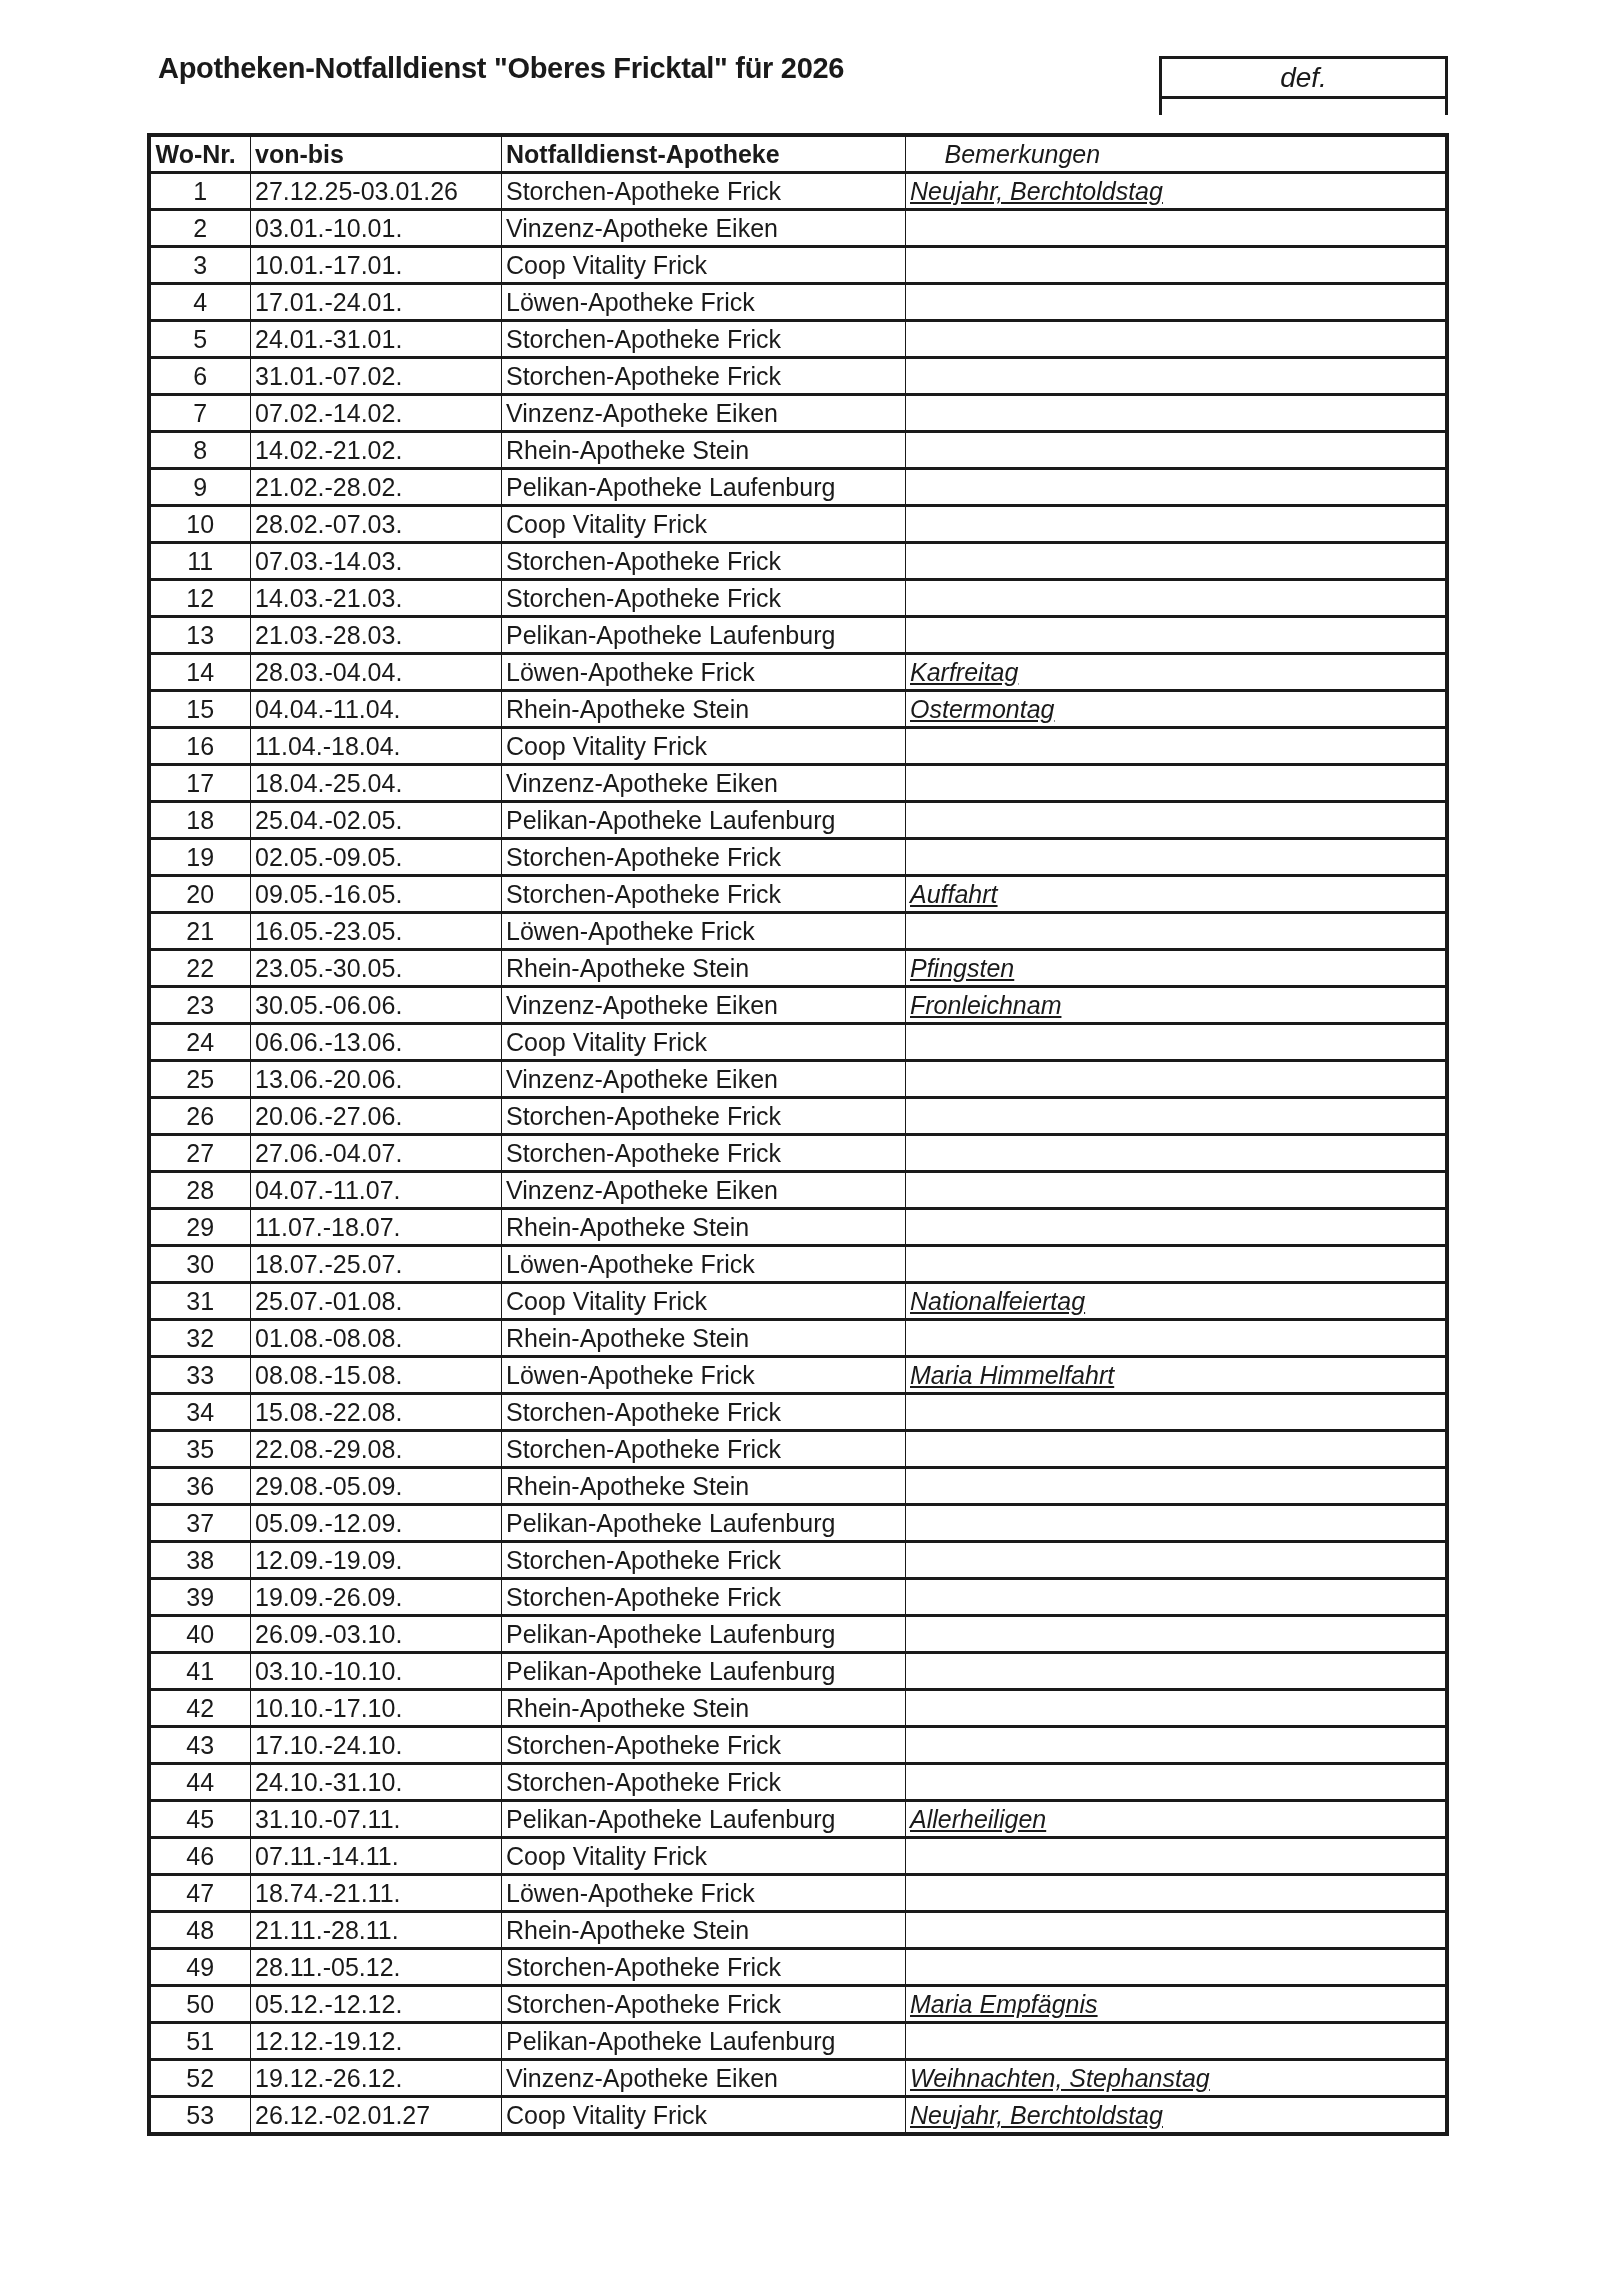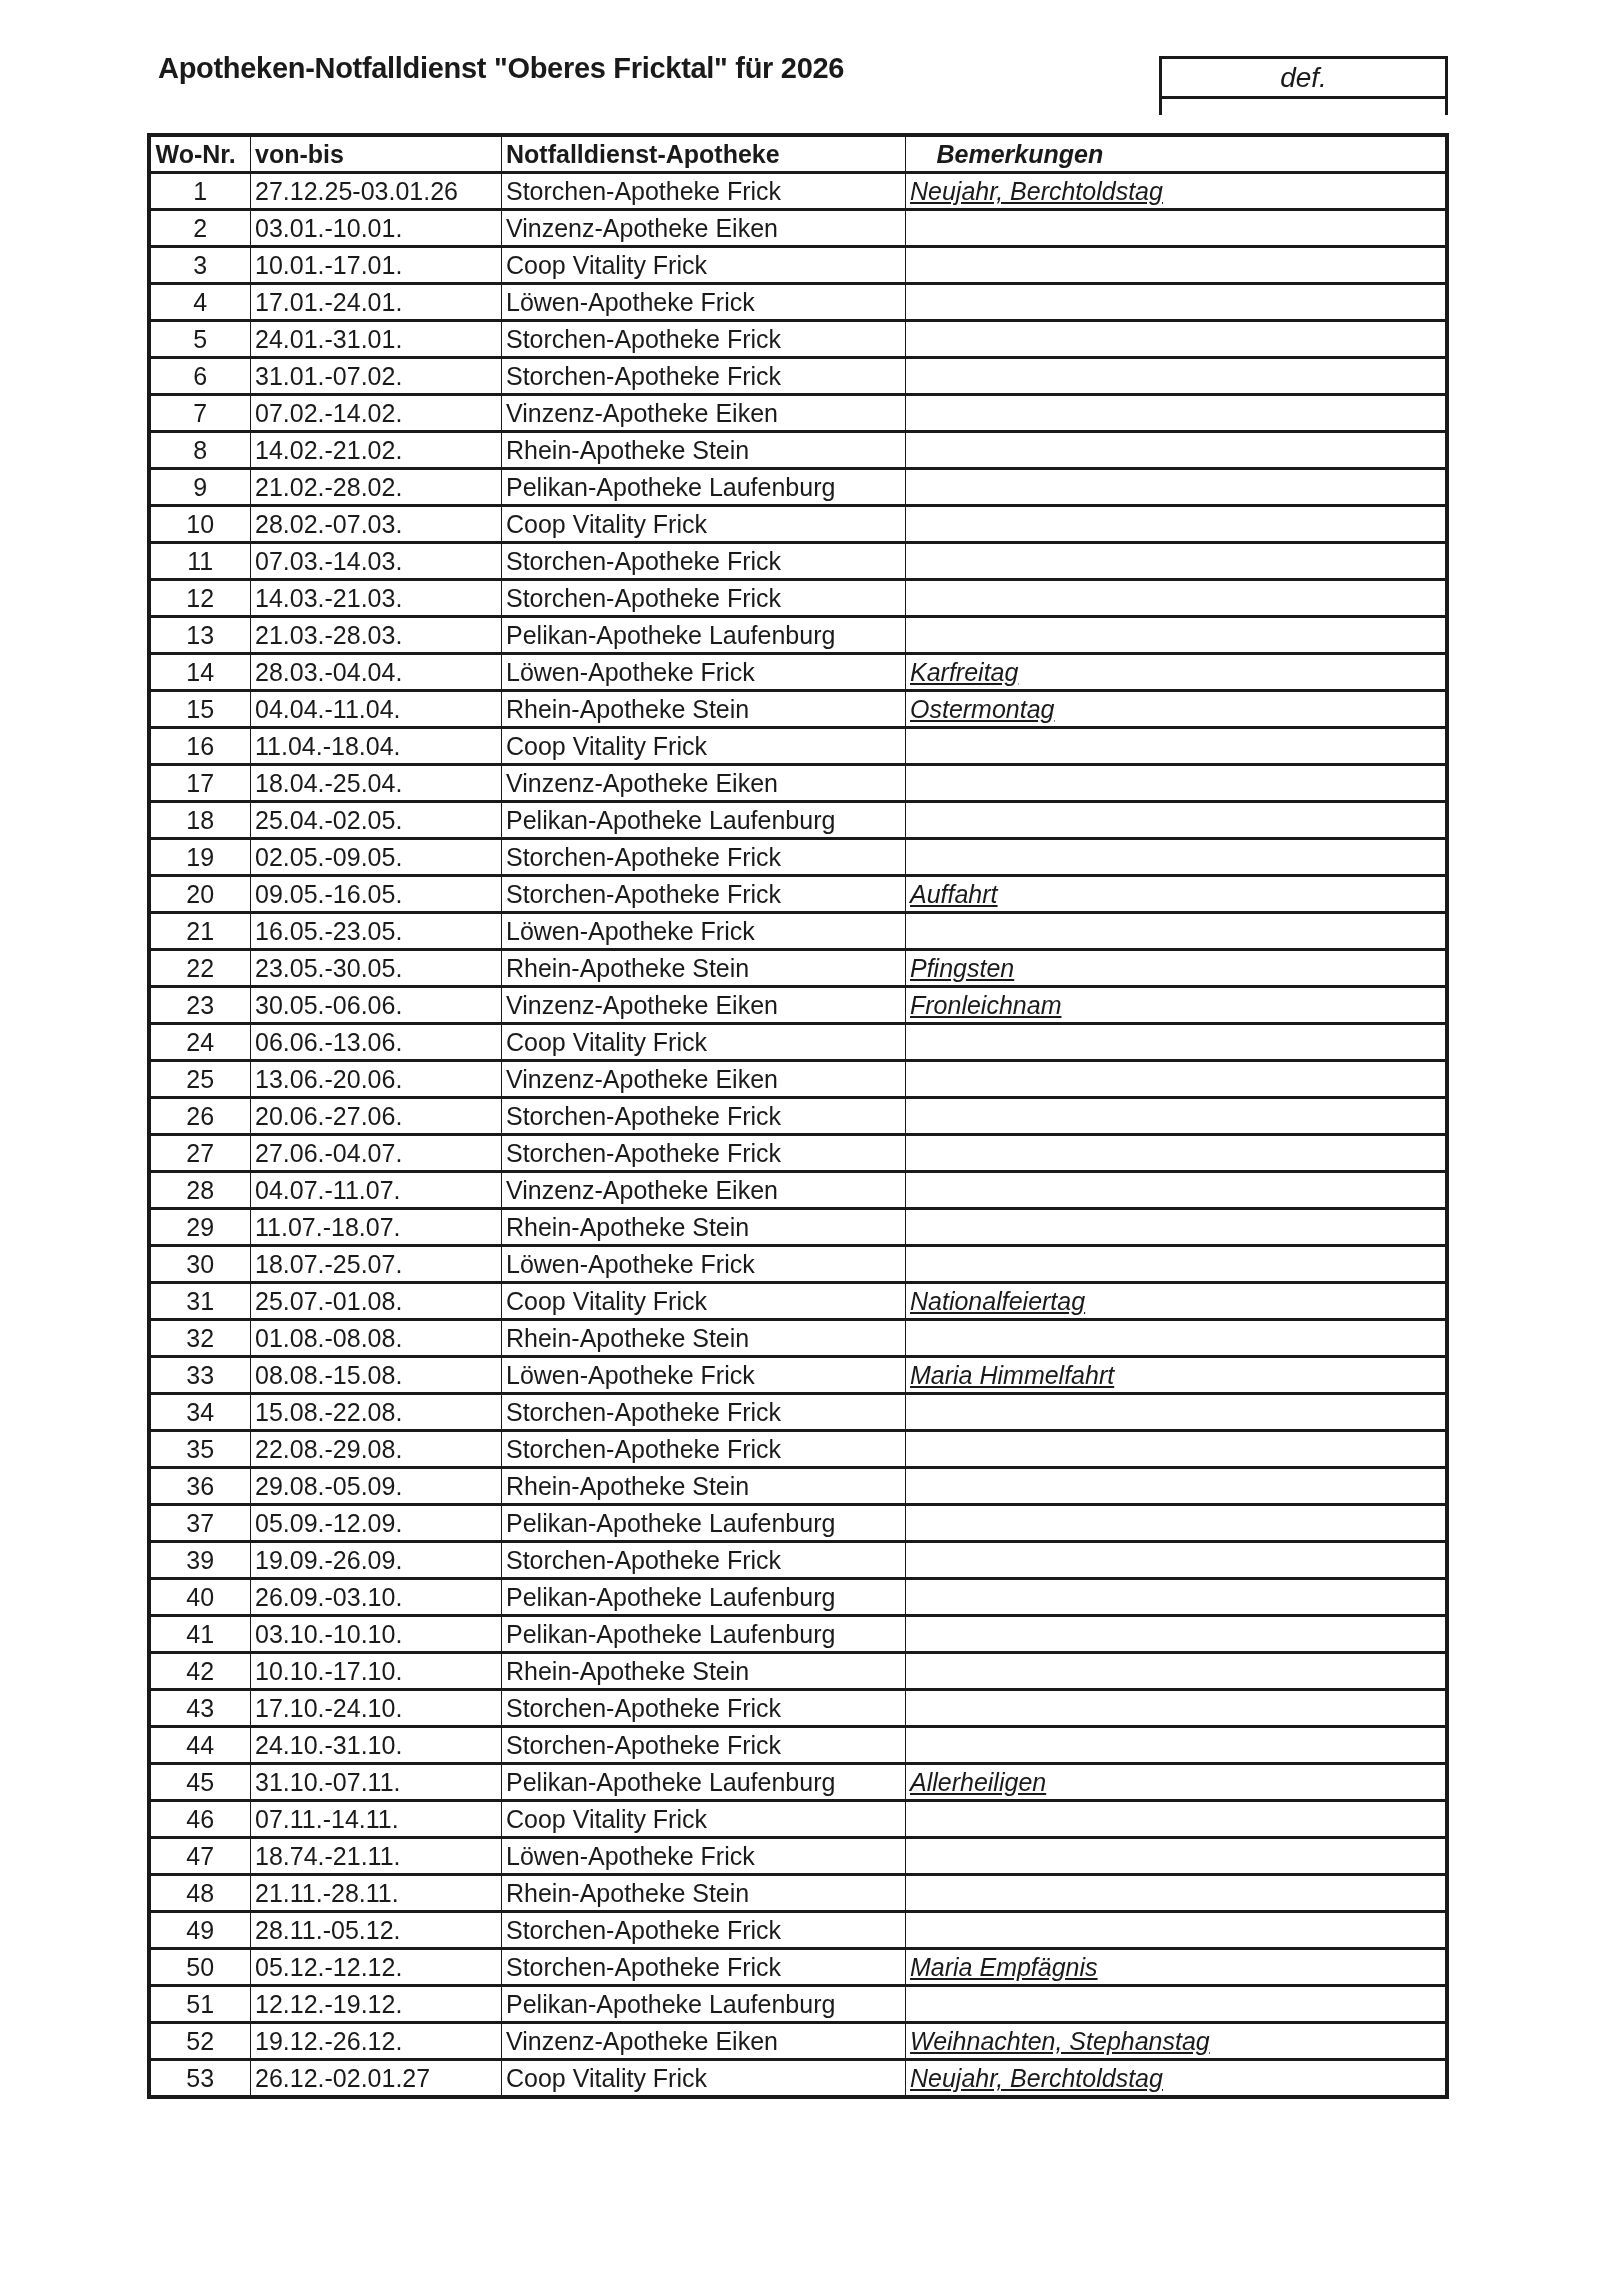--- a/index.html
+++ b/index.html
@@ -12,21 +12,21 @@
   .defbox .top { height: 40px; border-bottom: 3.4px solid #1a1a1a; box-sizing: border-box;
                  display: flex; align-items: center; justify-content: center;
                  font-style: italic; font-size: 28px; }
   table.sched { position: absolute; left: 147px; top: 133px; width: 1302px;
                 border-collapse: collapse; border: 4.5px solid #1a1a1a; table-layout: fixed; }
   table.sched td, table.sched th { height: 34px; padding: 0 4.5px; font-size: 25px;
                 border-left: 1.7px solid #1a1a1a; border-right: 1.7px solid #1a1a1a;
                 border-top: 3.9px solid #1a1a1a; border-bottom: 3.9px solid #1a1a1a;
                 white-space: nowrap; overflow: hidden; line-height: 31px; }
   table.sched th { font-weight: bold; text-align: left; }
-  table.sched th.remarks { font-weight: bold; font-style: italic; text-align: left; padding-left: 31px; }
+  table.sched th.remarks { font-weight: normal; font-style: italic; text-align: left; padding-left: 39px; }
   td.wk { text-align: center; }
   td.dates, td.pharm { text-align: left; }
   td.remark { font-style: italic; text-align: left; text-decoration: underline; }
   col.c1 { width: 101px; } col.c2 { width: 251px; } col.c3 { width: 404px; } col.c4 { width: auto; }
 </style>
 </head>
 <body>
 
 <div class="title">Apotheken-Notfalldienst "Oberes Fricktal" für 2026</div>
 
@@ -267,20 +267,26 @@
         <td class="pharm">Rhein-Apotheke Stein</td>
         <td class="remark"></td>
       </tr>
       <tr>
         <td class="wk">37</td>
         <td class="dates">05.09.-12.09.</td>
         <td class="pharm">Pelikan-Apotheke Laufenburg</td>
         <td class="remark"></td>
       </tr>
       <tr>
+        <td class="wk">38</td>
+        <td class="dates">12.09.-19.09.</td>
+        <td class="pharm">Storchen-Apotheke Frick</td>
+        <td class="remark"></td>
+      </tr>
+      <tr>
         <td class="wk">39</td>
         <td class="dates">19.09.-26.09.</td>
         <td class="pharm">Storchen-Apotheke Frick</td>
         <td class="remark"></td>
       </tr>
       <tr>
         <td class="wk">40</td>
         <td class="dates">26.09.-03.10.</td>
         <td class="pharm">Pelikan-Apotheke Laufenburg</td>
         <td class="remark"></td>

